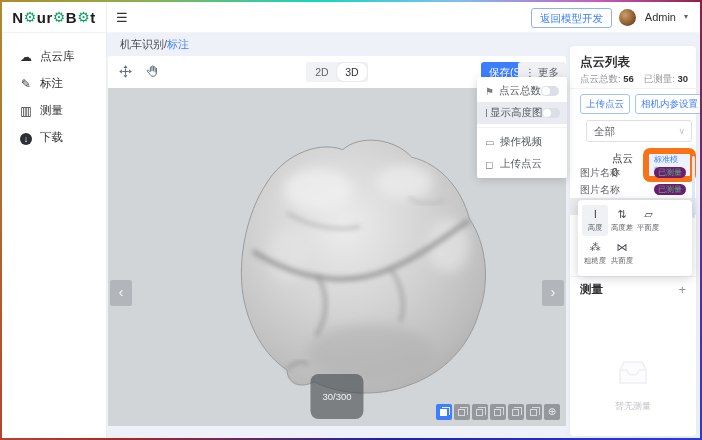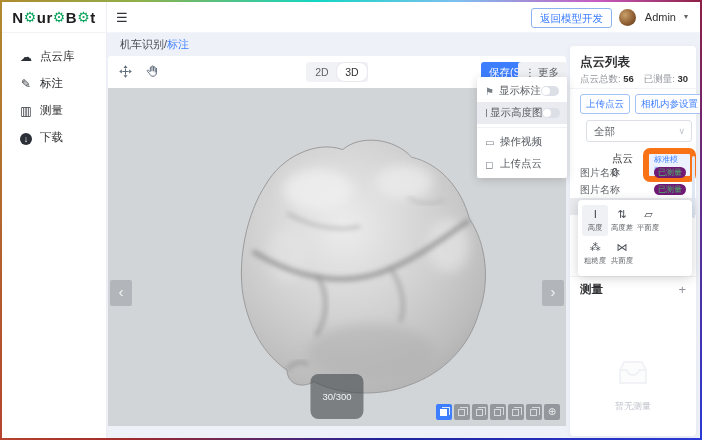--- a/index.html
+++ b/index.html
@@ -263,21 +263,21 @@
           <div class="vbtn">
               <span class="locate">⊕</span>
             </div>
         </div>
       </div>
     </div>
 
     <div class="dropdown">
       <div class="dd-item">
         <span class="dd-icon">⚑</span>
-        <span class="dd-label">显示标注</span>
+        <span class="dd-label">点云总数</span>
         <span class="toggle"></span>
       </div>
       <div class="dd-item hl">
         <span class="dd-icon">Ⅰ</span>
         <span class="dd-label">显示高度图</span>
         <span class="toggle"></span>
       </div>
       <div class="dd-divider"></div>
       <div class="dd-item">
         <span class="dd-icon">▭</span>

